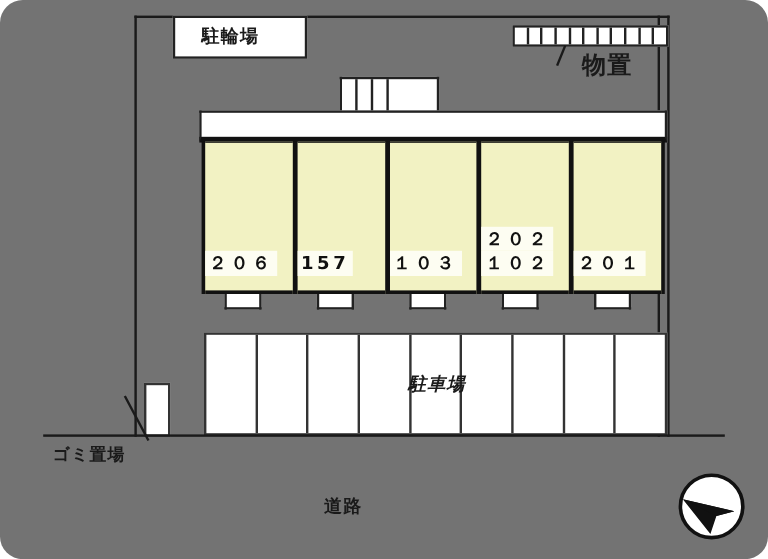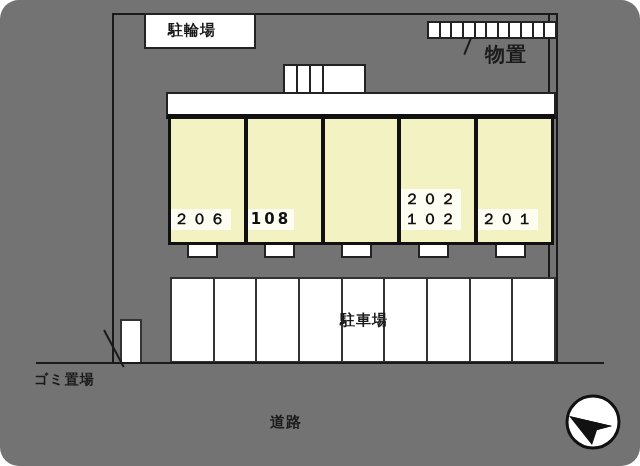--- a/index.html
+++ b/index.html
@@ -164,38 +164,39 @@
   }
   #parking-lot .stall {
     flex: 1 1 0;
     border-right: 2px solid #333333;
     box-sizing: border-box;
   }
   #parking-lot .stall:last-child { border-right: none; }
   #parking-label {
     left: 340px; top: 313px;
     font-size: 15px;
+    font-style: italic;
   }
 
   
   #garbage-box {
     left: 120px; top: 319px; width: 22px; height: 45px;
     border: 2px solid #333333;
     background: #ffffff;
   }
   #garbage-leader {
     position: absolute;
     left: 103px; top: 330px;
     width: 2px; height: 42px;
     background: #1a1a1a;
     transform: rotate(-28deg);
     transform-origin: top center;
   }
   #garbage-label {
-    left: 34px; top: 372px;
+    left: 44px; top: 372px;
     font-size: 14px;
   }
 
   
   #road-line {
     left: 36px; top: 362px; width: 568px; height: 2px;
   }
   #road-label {
     left: 270px; top: 415px;
     font-size: 15px;
@@ -250,27 +251,28 @@
   <div id="unit-row">
 
     <div class="unit">
       <div class="unit-numbers">
         <div class="unit-num">２０６</div><br>
       </div>
     </div>
 
     <div class="unit">
       <div class="unit-numbers">
-        <div class="unit-num">108</div><br>
+        <div class="unit-num">157</div><br>
       </div>
     </div>
 
     <div class="unit">
       <div class="unit-numbers">
         <br>
+        <div class="unit-num">１０３</div>
       </div>
     </div>
 
     <div class="unit">
       <div class="unit-numbers">
         <div class="unit-num">２０２</div><br>
         <div class="unit-num">１０２</div>
       </div>
     </div>
 

